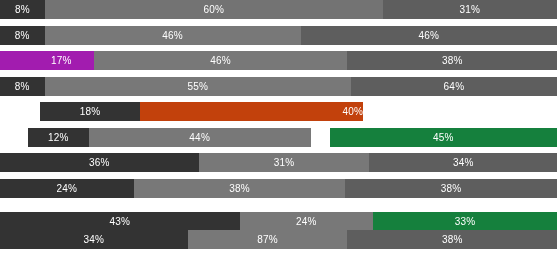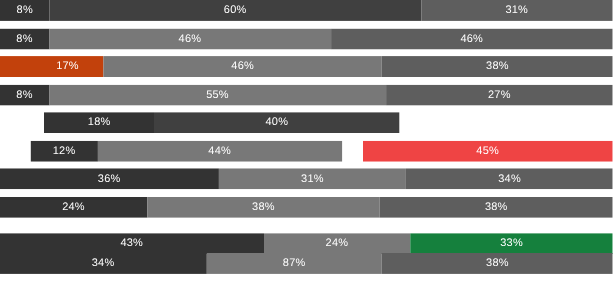--- a/index.html
+++ b/index.html
@@ -54,76 +54,76 @@
   .seg-c { background: #5e5e5e; }
 </style>
 </head>
 <body>
 
 <div id="chart-root">
     <div class="bar-row" style="top: 0px;">
       <div class="seg seg-a" style="width: 8.08081%; background: rgb(51, 51, 51);">
         <span class="seg-label">8%</span>
       </div>
-      <div class="seg seg-b" style="width: 60.6061%; background: #404040;">
+      <div class="seg seg-b" style="width: 60.6061%; background: #737373;">
         <span class="seg-label">60%</span>
       </div>
       <div class="seg seg-c" style="width: 31.3131%; background: rgb(94, 94, 94);">
         <span class="seg-label">31%</span>
       </div>
     </div>
     <div class="bar-row" style="top: 26px;">
       <div class="seg seg-a" style="width: 8%; background: rgb(51, 51, 51);">
         <span class="seg-label">8%</span>
       </div>
       <div class="seg seg-b" style="width: 46%; background: rgb(120, 120, 120);">
         <span class="seg-label">46%</span>
       </div>
       <div class="seg seg-c" style="width: 46%; background: rgb(94, 94, 94);">
         <span class="seg-label">46%</span>
       </div>
     </div>
     <div class="bar-row" style="top: 51px;">
-      <div class="seg seg-a" style="width: 16.8317%; background: #c2410c; padding-left: 29px;">
+      <div class="seg seg-a" style="width: 16.8317%; background: #a21caf; padding-left: 29px;">
         <span class="seg-label">17%</span>
       </div>
       <div class="seg seg-b" style="width: 45.5446%; background: rgb(120, 120, 120);">
         <span class="seg-label">46%</span>
       </div>
       <div class="seg seg-c" style="width: 37.6238%; background: rgb(94, 94, 94);">
         <span class="seg-label">38%</span>
       </div>
     </div>
     <div class="bar-row" style="top: 77px;">
       <div class="seg seg-a" style="width: 8%; background: rgb(51, 51, 51);">
         <span class="seg-label">8%</span>
       </div>
       <div class="seg seg-b" style="width: 55%; background: rgb(120, 120, 120);">
         <span class="seg-label">55%</span>
       </div>
       <div class="seg seg-c" style="width: 37%; background: rgb(94, 94, 94);">
-        <span class="seg-label">27%</span>
+        <span class="seg-label">64%</span>
       </div>
     </div>
     <div class="bar-row" style="top: 102px; margin-left: 40px;">
       <div class="seg seg-a" style="width: 18%; background: rgb(51, 51, 51);">
         <span class="seg-label">18%</span>
       </div>
-      <div class="seg seg-c" style="width: 40%; background: #404040;">
+      <div class="seg seg-c" style="width: 40%; background: #c2410c; justify-content: flex-end;">
         <span class="seg-label">40%</span>
       </div>
     </div>
     <div class="bar-row" style="top: 128px;">
       <div class="seg seg-a" style="width: 11.8812%; background: rgb(51, 51, 51); margin-left: 28px;">
         <span class="seg-label">12%</span>
       </div>
       <div class="seg seg-b" style="width: 43.5644%; background: rgb(120, 120, 120);">
         <span class="seg-label">44%</span>
       </div>
-      <div class="seg seg-c" style="width: 44.5545%; background: #ef4444; margin-left: 19px;">
+      <div class="seg seg-c" style="width: 44.5545%; background: #15803d; margin-left: 19px;">
         <span class="seg-label">45%</span>
       </div>
     </div>
     <div class="bar-row" style="top: 153px; text-align: right;">
       <div class="seg seg-a" style="width: 35.6436%; background: rgb(51, 51, 51);">
         <span class="seg-label">36%</span>
       </div>
       <div class="seg seg-b" style="width: 30.6931%; background: rgb(120, 120, 120);">
         <span class="seg-label">31%</span>
       </div>

